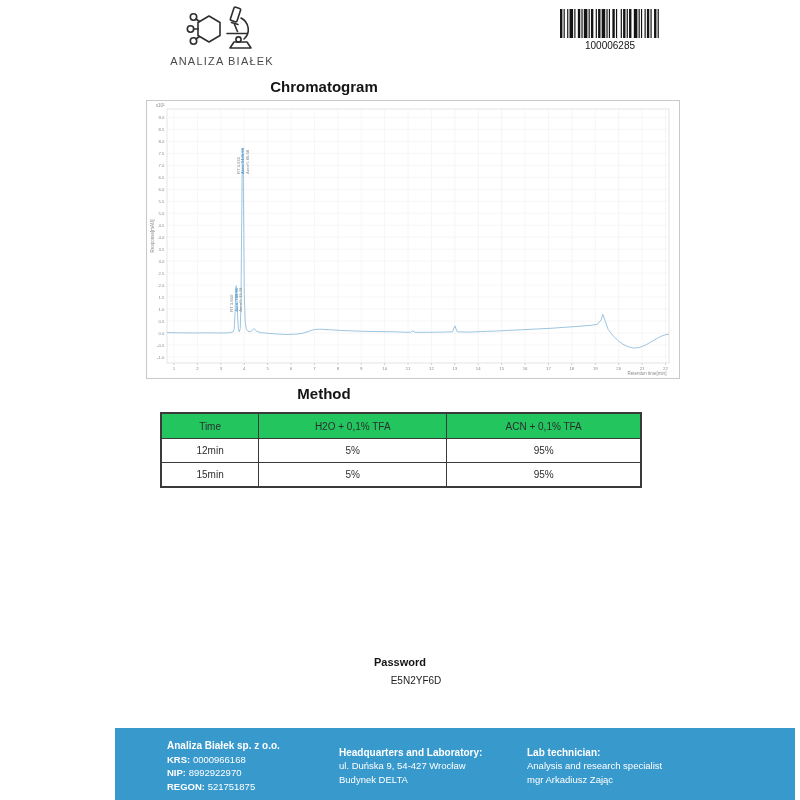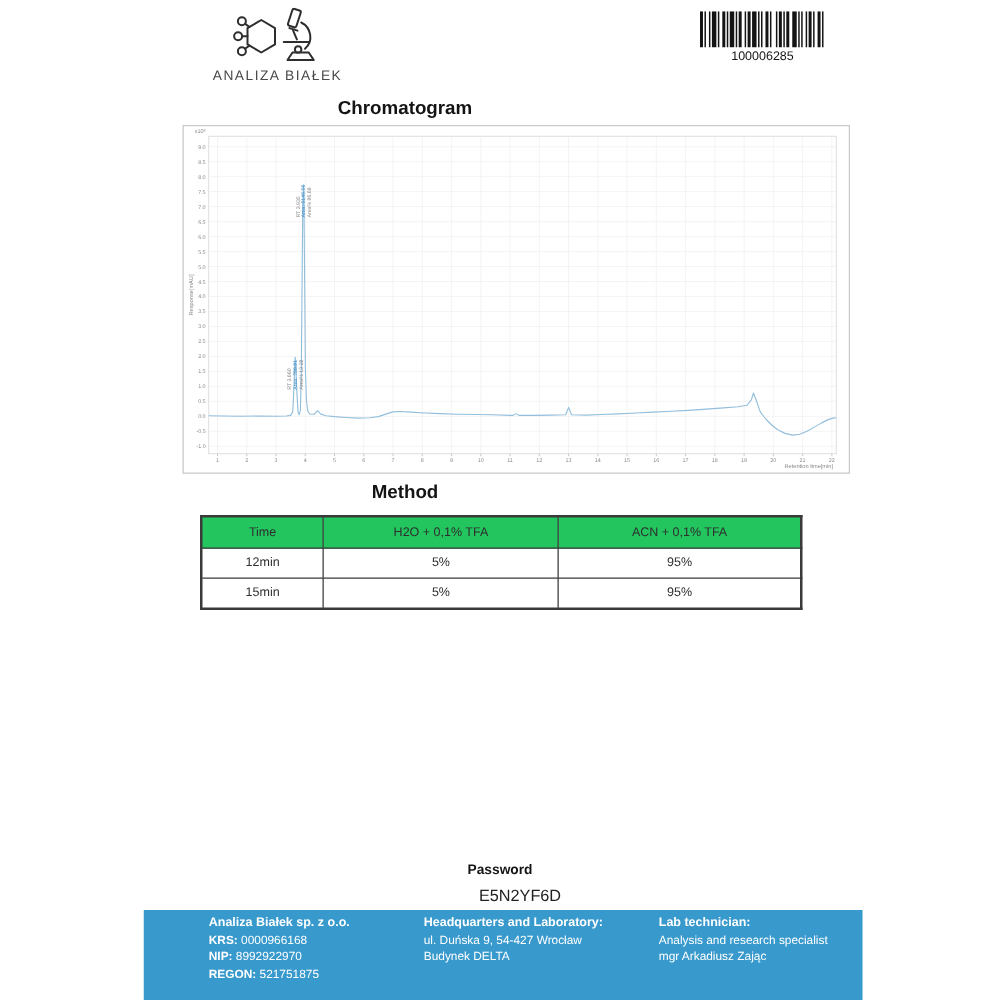--- a/index.html
+++ b/index.html
@@ -24,27 +24,27 @@
   .chart-box{position:absolute;left:146px;top:100px;width:534px;height:279px;border:1px solid #c9c9c9;background:#fff;box-sizing:border-box;}
   #chromo-svg{width:532px;height:277px;display:block;font-family:"Liberation Sans",sans-serif;}
 
   
   .method-table{position:absolute;left:160px;top:412px;width:482px;border-collapse:collapse;background:#fff;border:2px solid #3a3a3a;}
   .method-table th,.method-table td{border:1px solid #3a3a3a;font-size:10px;color:#2e2e2e;text-align:center;font-weight:400;padding:0;}
   .method-table th{height:24px;background:#22c55e;}
   .method-table td{height:23px;}
 
   
-  .password-block{position:absolute;left:0;top:690px;width:800px;text-align:center;}
+  .password-block{position:absolute;left:0;top:656px;width:800px;text-align:center;}
   .password-label{font-size:11px;font-weight:bold;color:#141414;}
-  .password-value{font-size:13px;color:#222;margin-top:7px;padding-left:32px;}
-
-  
-  .footer{position:absolute;left:115px;top:728px;width:575px;height:72px;color:#fff;
-          display:flex;box-sizing:border-box;padding:4px 16px 0 52px;}
+  .password-value{font-size:10px;color:#222;margin-top:7px;padding-left:32px;}
+
+  
+  .footer{position:absolute;left:115px;top:728px;width:680px;height:72px;color:#fff;
+          display:flex;align-items:center;box-sizing:border-box;padding:4px 16px 0 52px;}
   .footer-col{line-height:13.5px;font-size:9.5px;}
   .footer-col .f-title{font-weight:bold;font-size:10px;}
   .footer-col b{font-weight:bold;}
   .fc1{width:172px;}
   .fc2{width:188px;}
   .fc3{flex:1;}
 </style>
 </head>
 <body>
 

